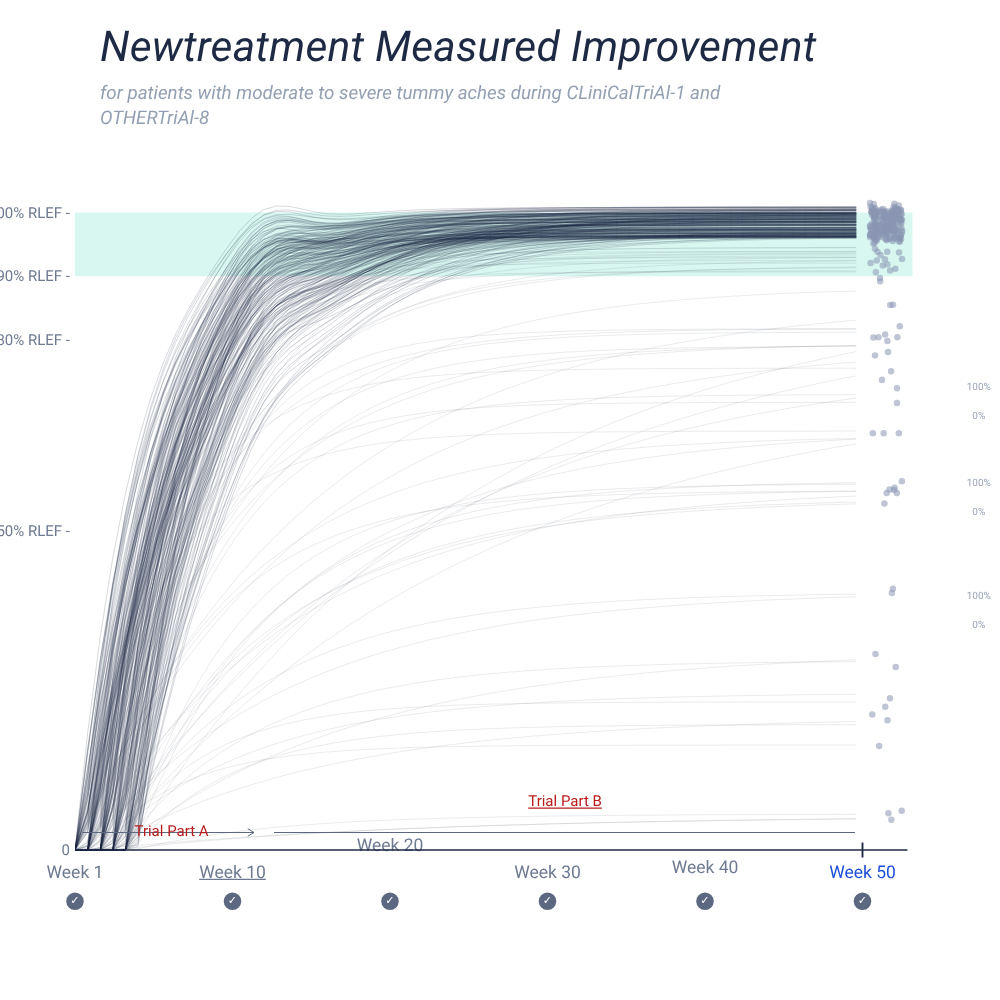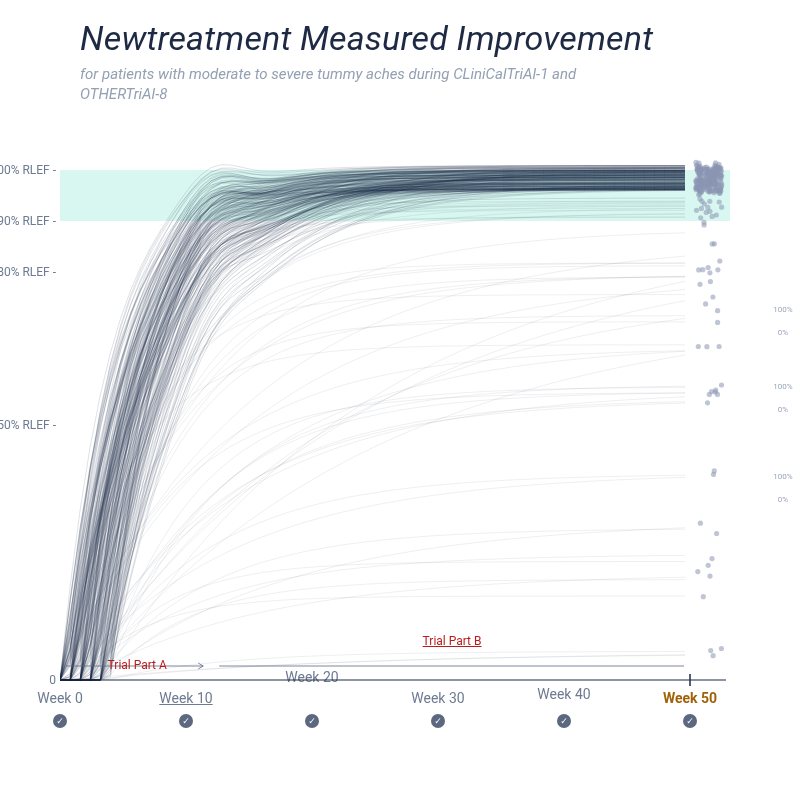--- a/index.html
+++ b/index.html
@@ -64,21 +64,21 @@
     transform:translateY(-50%);
   }
   .x-tick-label {
     position:absolute;
     font-size:14px;
     color:#6d7a91;
     text-align:center;
     width:80px;
     transform:translateX(-50%);
   }
-  .x-tick-label.bold { color:#a16207; font-weight:700; }
+  .x-tick-label.bold { color:#1d4ed8; font-weight:400; }
   .check-badge {
     position:absolute;
     width:14px; height:14px;
     border-radius:50%;
     background:#5c6880;
     color:#fff;
     font-size:9px;
     line-height:14px;
     text-align:center;
     transform:translateX(-50%);
@@ -643,21 +643,21 @@
         <line x1="159.2" y1="516" x2="624" y2="516" stroke="#5c6880" stroke-width="0.8"></line>
       </svg>
   </div>
 
   <div class="y-tick-label" id="yt0" style="top: 530px;">0</div>
   <div class="y-tick-label" id="yt1" style="top: 275.098px;">50% RLEF -</div>
   <div class="y-tick-label" id="yt2" style="top: 122.157px;">80% RLEF -</div>
   <div class="y-tick-label" id="yt3" style="top: 71.1765px;">90% RLEF -</div>
   <div class="y-tick-label" id="yt4" style="top: 20.1961px;">00% RLEF -</div>
 
-  <div class="x-tick-label" id="xt0" style="left: 60px; top: 540px;">Week 0</div>
+  <div class="x-tick-label" id="xt0" style="left: 60px; top: 540px;">Week 1</div>
   <div class="x-tick-label" id="xt1" style="left: 186px; top: 540px; text-decoration: underline;">Week 10</div>
   <div class="x-tick-label" id="xt2" style="left: 312px; top: 519px;">Week 20</div>
   <div class="x-tick-label" id="xt3" style="left: 438px; top: 540px;">Week 30</div>
   <div class="x-tick-label" id="xt4" style="left: 564px; top: 536px;">Week 40</div>
   <div class="x-tick-label bold" id="xt5" style="left: 690px; top: 540px;">Week 50</div>
 
   <div class="check-badge" id="cb0" style="left: 60px; top: 564px;">✓</div>
   <div class="check-badge" id="cb1" style="left: 186px; top: 564px;">✓</div>
   <div class="check-badge" id="cb2" style="left: 312px; top: 564px;">✓</div>
   <div class="check-badge" id="cb3" style="left: 438px; top: 564px;">✓</div>

